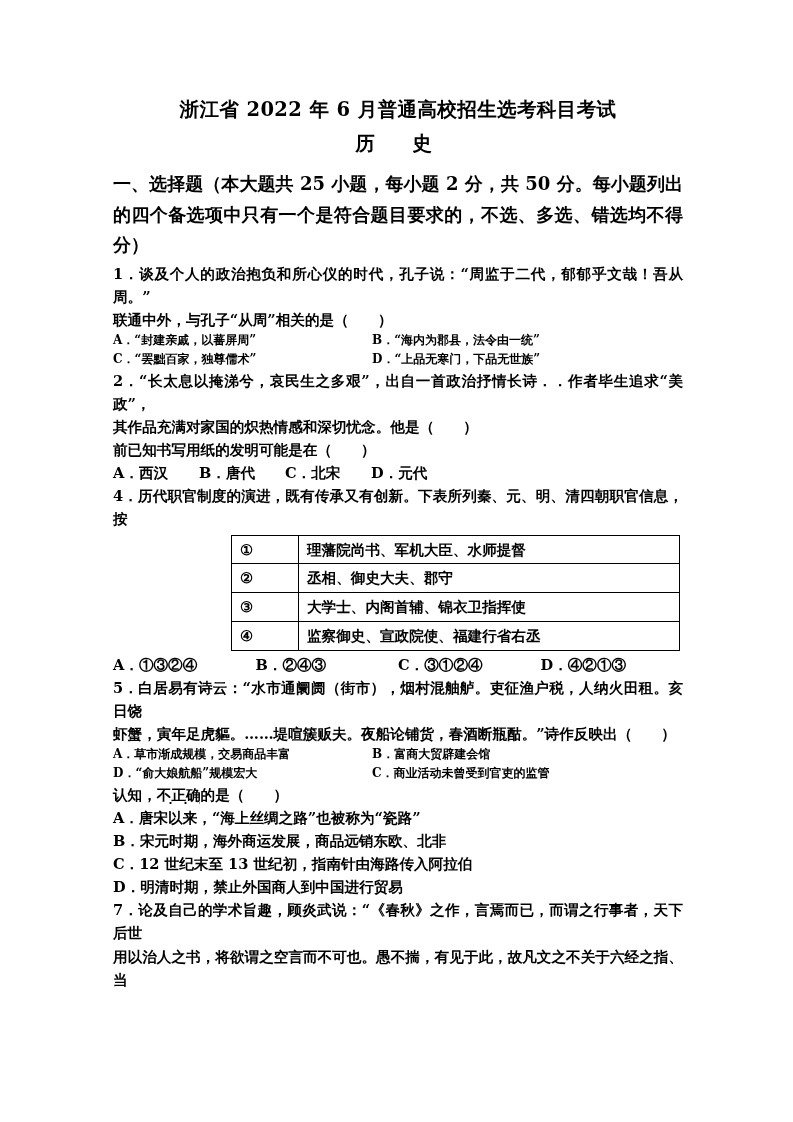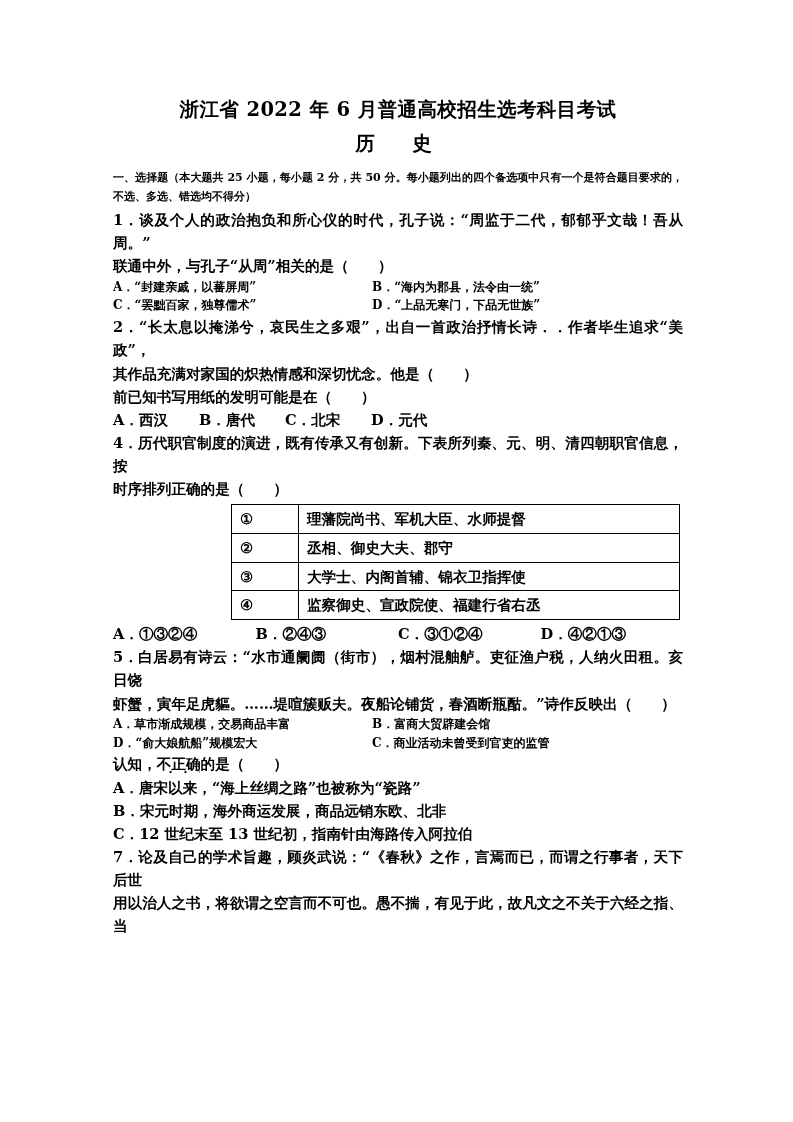--- a/index.html
+++ b/index.html
@@ -43,21 +43,21 @@
     font-weight: bold;
     font-size: 19.5px;
     letter-spacing: 9px;
     line-height: 1.6;
     margin: 4px 0 10px 0;
   }
 
   
   .section-head {
     font-weight: bold;
-    font-size: 11px;
+    font-size: 18px;
     line-height: 1.68;
     text-align: justify;
     margin: 8px 0 2px 0;
   }
 
   
   .q {
     margin: 0;
     padding: 0;
     font-weight: bold;
@@ -174,21 +174,20 @@
       <div class="opts-inline w-q3">
         <div class="opt">A．西汉</div>
         <div class="opt">B．唐代</div>
         <div class="opt">C．北宋</div>
         <div class="opt">D．元代</div>
       </div>
     </div>
 
     <div class="q">
       <div class="q-stem">4．历代职官制度的演进，既有传承又有创新。下表所列秦、元、明、清四朝职官信息，按</div>
-      <div class="q-stem">时序排列正确的是（　　）</div>
       <div class="tbl-wrap">
         <table class="officials">
           <tbody>
             <tr>
               <td class="idx">①</td>
               <td>理藩院尚书、军机大臣、水师提督</td>
             </tr>
             <tr>
               <td class="idx">②</td>
               <td>丞相、御史大夫、郡守</td>
@@ -222,20 +221,21 @@
         <div class="opt">C．商业活动未曾受到官吏的监管</div>
       </div>
     </div>
 
     <div class="q">
       <div class="q-stem"><span>认知，</span><span class="emph">不正确</span><span>的是（　　）</span></div>
       <div class="opts-stack">
         <div class="opt">A．唐宋以来，“海上丝绸之路”也被称为“瓷路”</div>
         <div class="opt">B．宋元时期，海外商运发展，商品远销东欧、北非</div>
         <div class="opt">C．12 世纪末至 13 世纪初，指南针由海路传入阿拉伯</div>
+        <div class="opt">D．明清时期，禁止外国商人到中国进行贸易</div>
       </div>
     </div>
 
     <div class="q">
       <div class="q-stem">7．论及自己的学术旨趣，顾炎武说：“《春秋》之作，言焉而已，而谓之行事者，天下后世</div>
       <div class="q-stem">用以治人之书，将欲谓之空言而不可也。愚不揣，有见于此，故凡文之不关于六经之指、当</div>
     </div>
 
   </div>
 </div>

